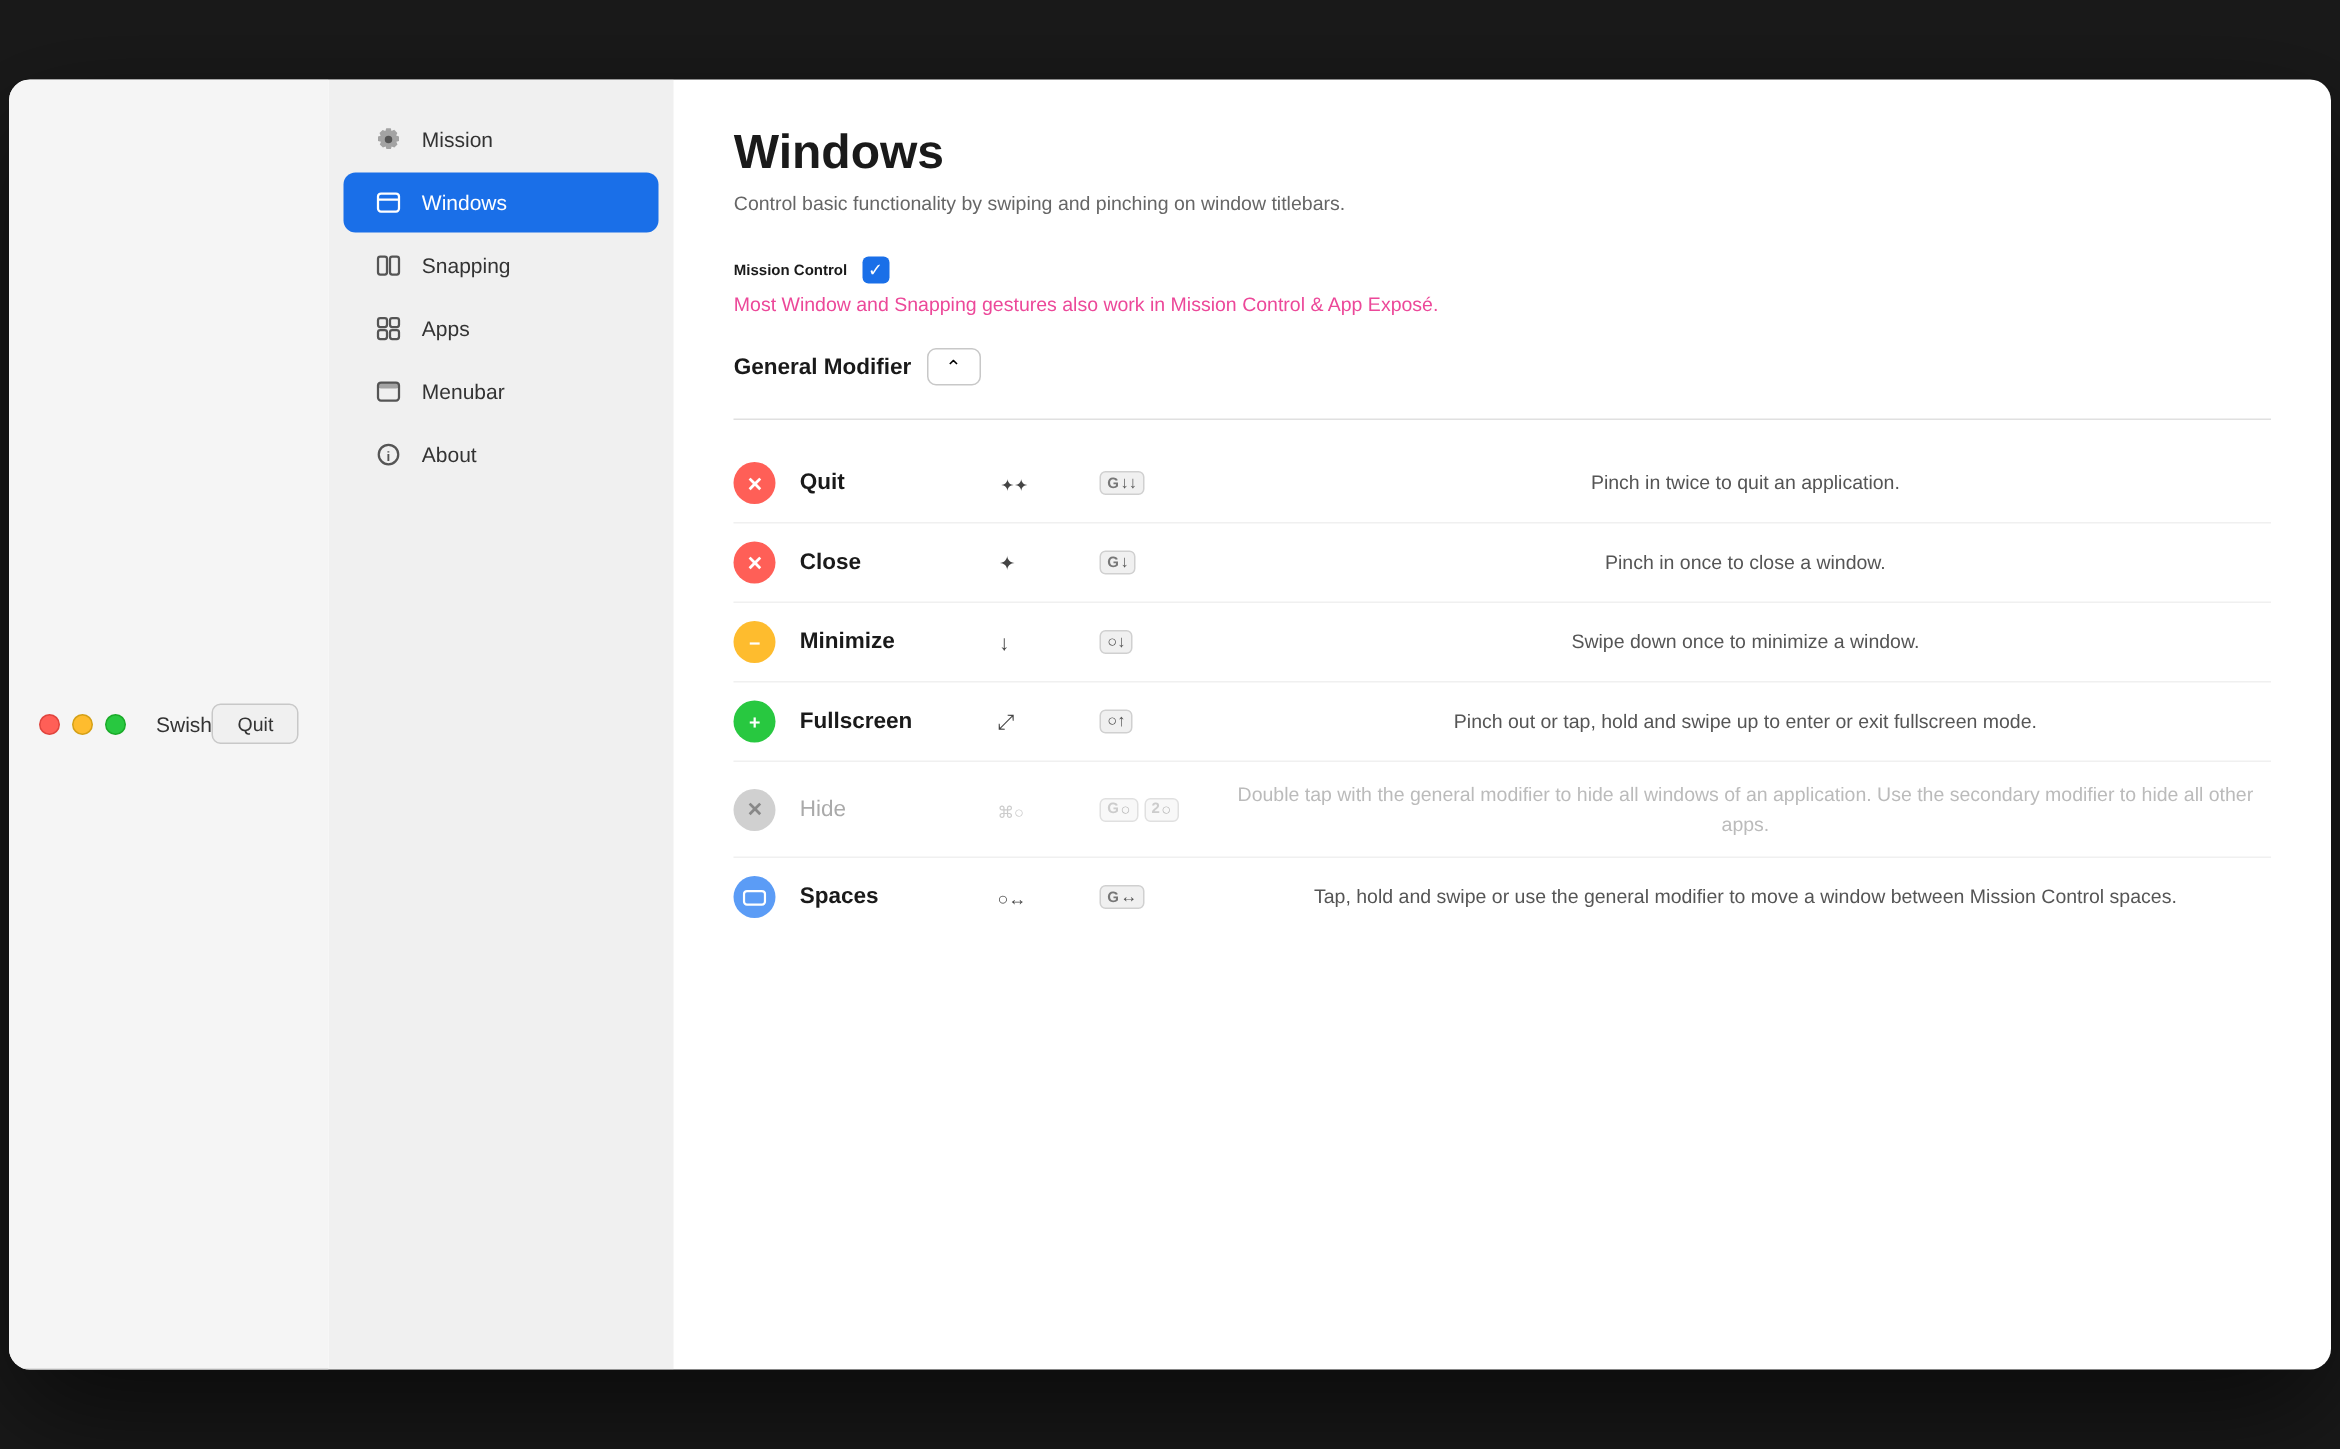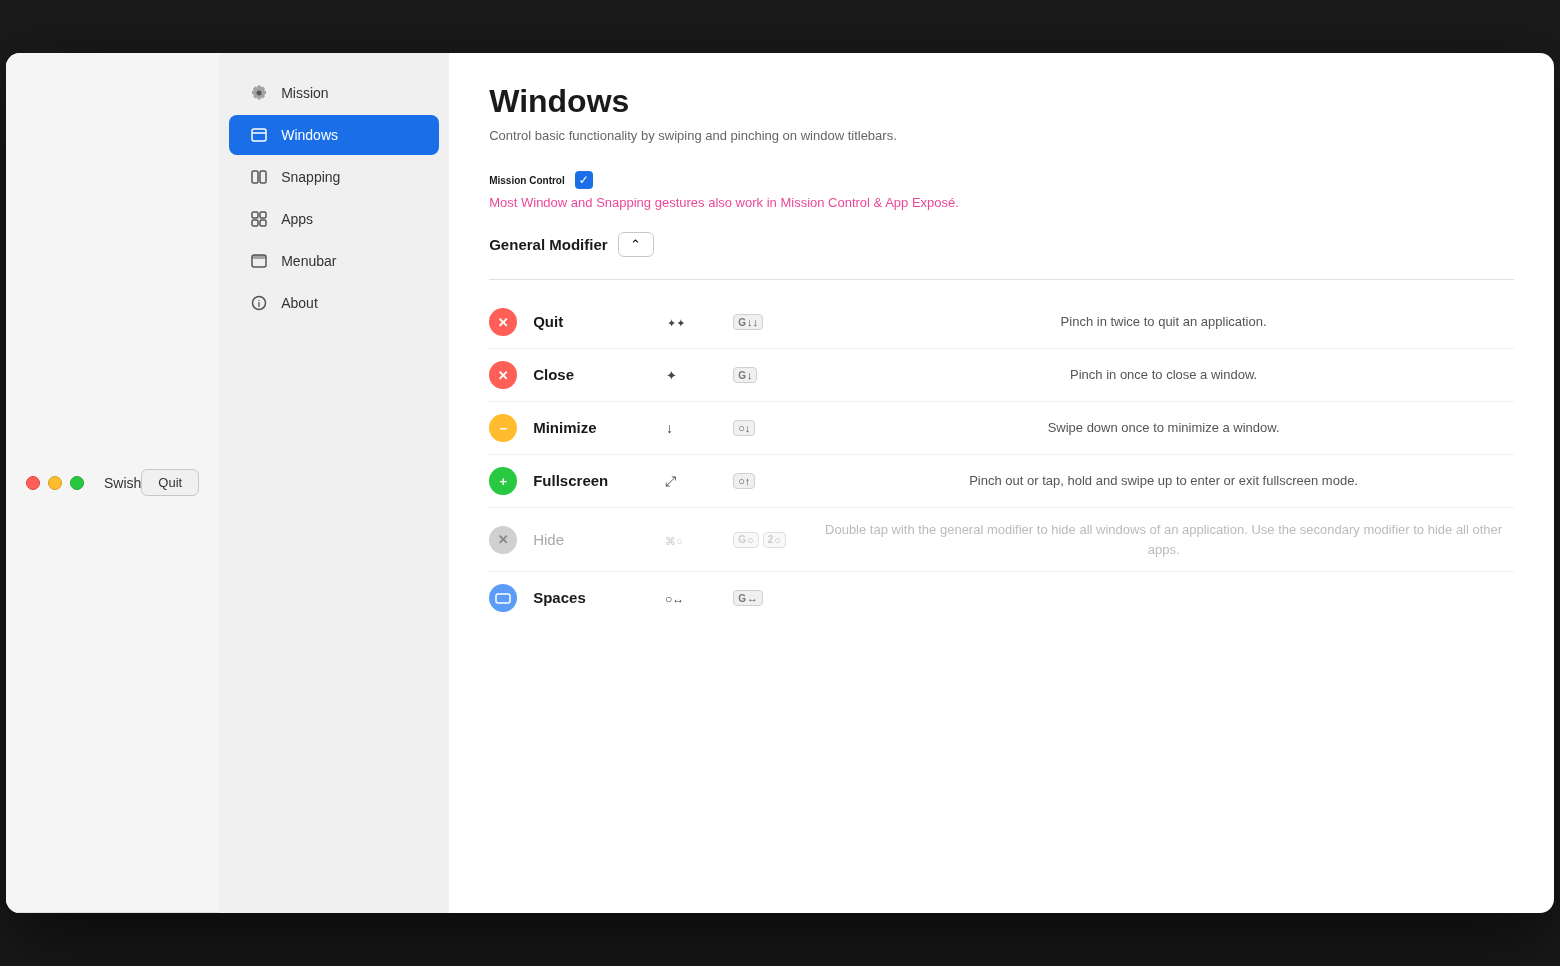--- a/index.html
+++ b/index.html
@@ -459,17 +459,18 @@
               <svg width="36" height="20">
                 <text x="2" y="15" font-size="12" fill="#444">○↔</text>
               </svg>
             </div>
             <div class="gesture-modifier-col">
               <span class="kbd">
                 <span style="font-size:10px;font-weight:700;color:#777">G</span>
                 <span style="font-size:11px">↔</span>
               </span>
             </div>
+            <div class="gesture-desc-col">Tap, hold and swipe or use the general modifier to move a window between Mission Control spaces.</div>
           </div>
         </div>
     </div>
   </div>
 </div>
 
 </body></html>

